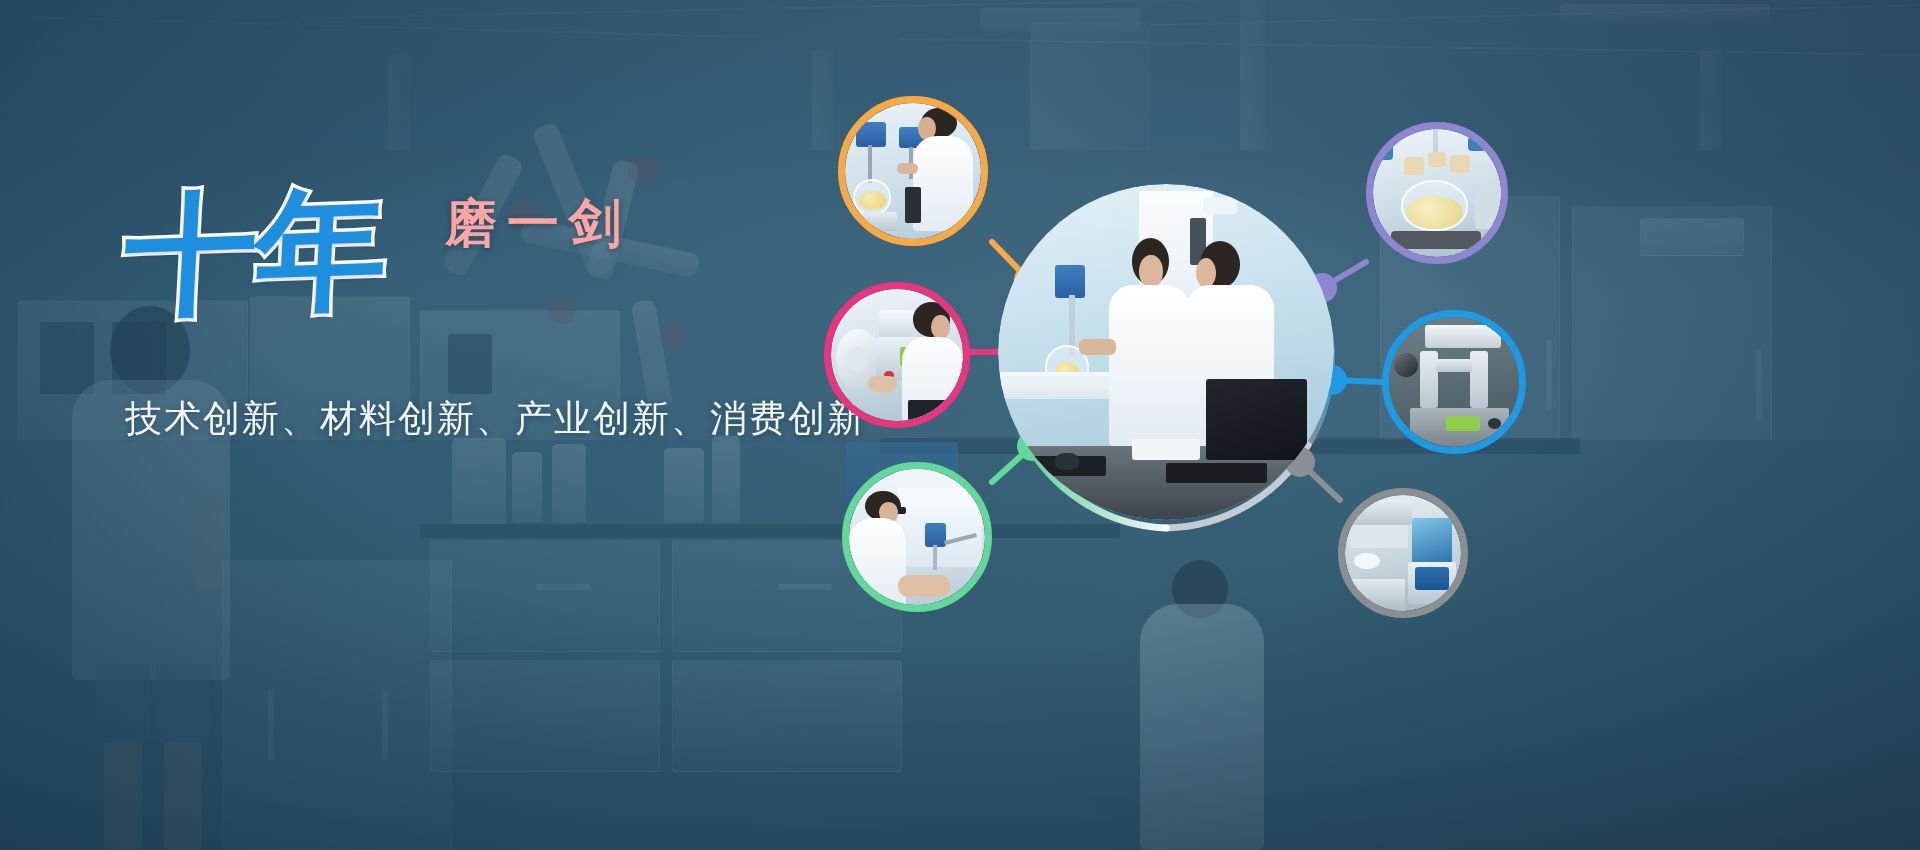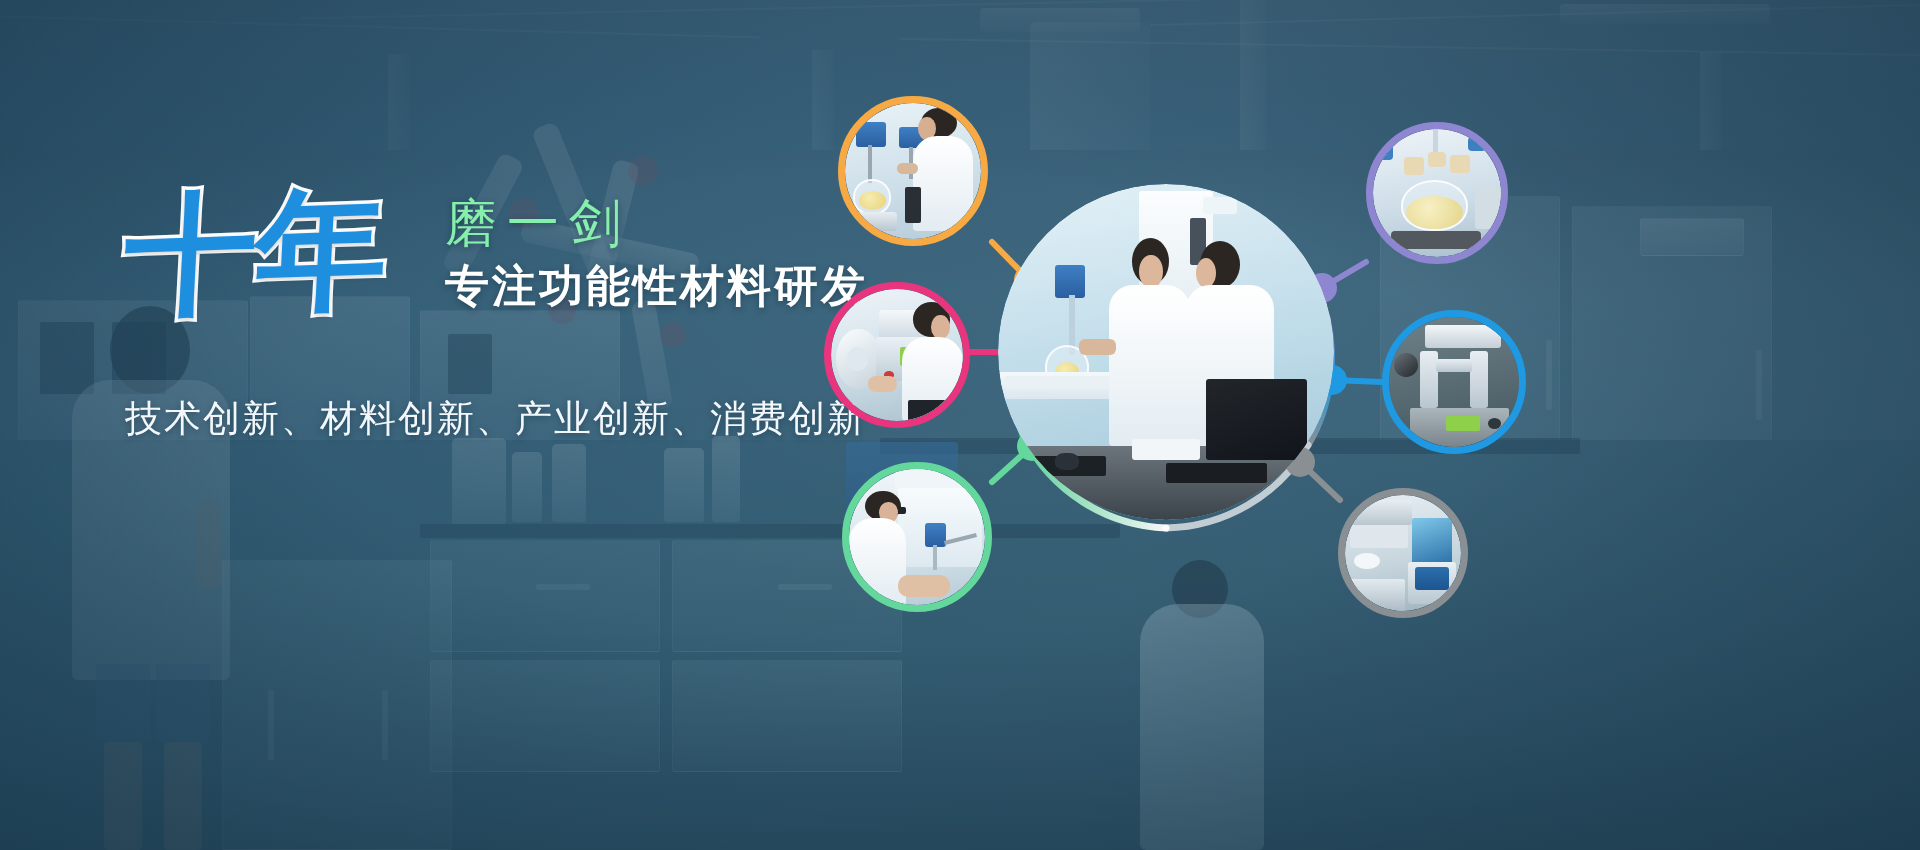--- a/index.html
+++ b/index.html
@@ -61,21 +61,21 @@
     font-size:132px;line-height:1;font-weight:700;
     font-family:"DejaVu Serif","Liberation Serif",serif;
     color:#1e8fde;
     -webkit-text-stroke:7px #ffffff;
     paint-order:stroke fill;
     letter-spacing:-2px;
     transform:skewX(-5deg) rotate(-2deg);
     text-shadow:0 2px 5px rgba(0,0,0,.18);
   }
   .head-right{position:absolute;left:320px;top:4px;}
-  .h-line1{font-size:52px;font-weight:400;color:#86efac;letter-spacing:10px;
+  .h-line1{font-size:52px;font-weight:700;color:#fca5a5;letter-spacing:10px;
     line-height:1.12;text-shadow:0 2px 6px rgba(10,35,50,.45);}
   .h-line2{font-size:44px;font-weight:700;color:#ffffff;letter-spacing:3px;
     line-height:1.25;margin-top:6px;text-shadow:0 2px 6px rgba(10,35,50,.45);}
   .sub-cn{margin-top:44px;font-size:37px;color:#f2f7fb;letter-spacing:2px;
     text-shadow:0 2px 6px rgba(10,35,50,.45);white-space:nowrap;}
   .sub-en{margin-top:9px;font-size:15.5px;color:rgba(226,238,246,.80);letter-spacing:.25px;
     white-space:nowrap;}
 
   
   .graphic{position:absolute;left:810px;top:90px;width:760px;height:530px;}
@@ -189,21 +189,20 @@
 
     <div class="bg-tint"></div>
     <div class="bg-vig"></div>
   </div>
 
   <div class="copy">
     <div class="head-row">
       <div class="brush">十年</div>
       <div class="head-right">
         <div class="h-line1">磨一剑</div>
-        <div class="h-line2">专注功能性材料研发</div>
       </div>
     </div>
     <div class="sub-cn">技术创新、材料创新、产业创新、消费创新</div>
   </div>
 
   <div class="graphic">
 
     <svg width="760" height="530" viewBox="0 0 760 530" aria-hidden="true">
       <defs>
         <linearGradient id="gRingA" x1="0" y1="0" x2="1" y2="1">

